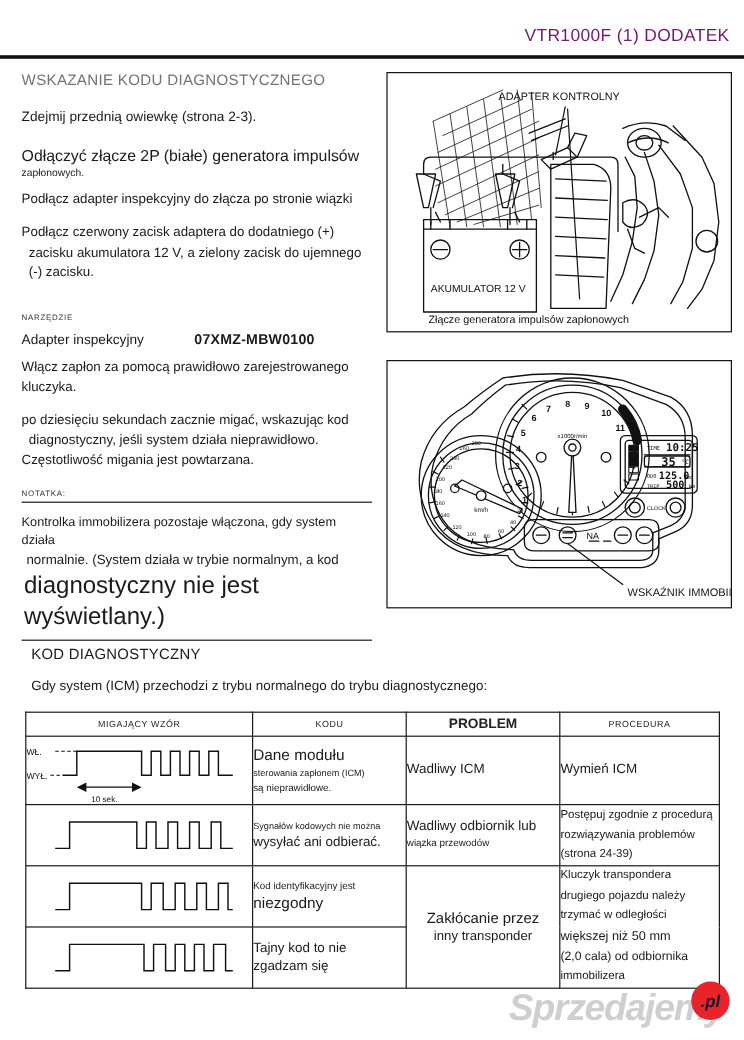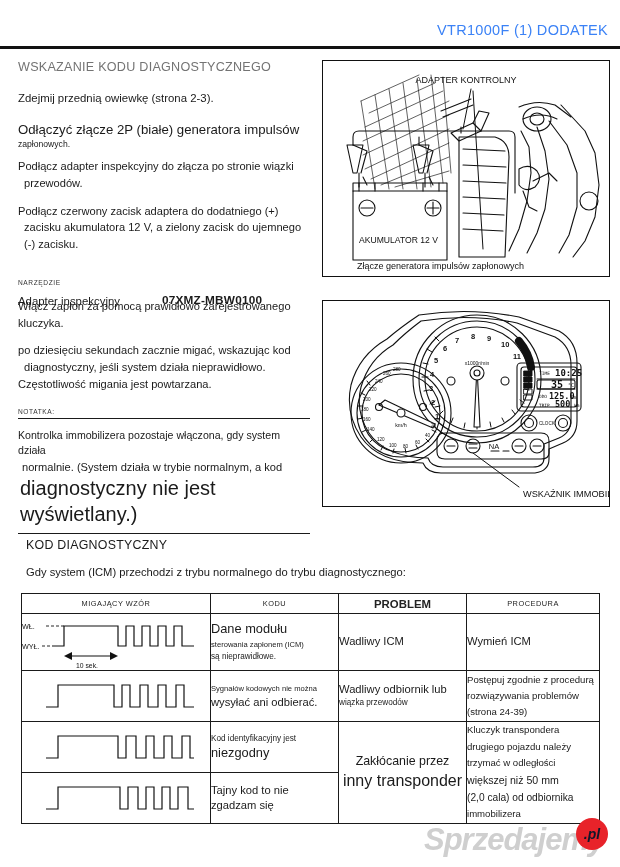--- a/index.html
+++ b/index.html
@@ -21,21 +21,21 @@
     position: absolute;
     top: 22px; left: 0; right: 0;
     height: 30px;
   }
   #header-title {
     position: absolute;
     right: 12px;
     top: 0;
     font-size: 14.5px;
     letter-spacing: .3px;
-    color: #3b82f6;
+    color: #701a75;
   }
   #header-rule {
     position: absolute;
     left: 0; right: 0;
     top: 24px;
     height: 3px;
     background: #111;
   }
 
   
@@ -220,21 +220,20 @@
 <div id="left-col">
   <div class="sec-title">WSKAZANIE KODU DIAGNOSTYCZNEGO</div>
 
   <div class="p-reg">Zdejmij przednią owiewkę (strona 2-3).</div>
 
   <div class="p-big">Odłączyć złącze 2P (białe) generatora impulsów</div>
   <div class="p-small">zapłonowych.</div>
 
   <div class="p-ind">
     <span>Podłącz adapter inspekcyjny do złącza po stronie wiązki</span>
-    <span class="cont">przewodów.</span>
   </div>
 
   <div class="p-ind">
     <span>Podłącz czerwony zacisk adaptera do dodatniego (+)</span>
     <span class="cont">zacisku akumulatora 12 V, a zielony zacisk do ujemnego</span>
     <span class="cont">(-) zacisku.</span>
   </div>
 
   <div id="tool-block">
     <div id="tool-kicker">NARZĘDZIE</div>
@@ -542,21 +541,21 @@
                      L160 36 L160 14 L168 14 L168 36 L172 36"></path>
           </g>
         </svg>
       </td>
       <td class="cell-pad">
         <div class="t-sm">Kod identyfikacyjny jest</div>
         <div class="t-lg">niezgodny</div>
       </td>
       <td class="cell-pad center-txt" rowspan="2">
         <div class="t-md" style="font-size:12.4px">Zakłócanie przez</div>
-        <div class="t-md" style="font-size:16px">inny transponder</div>
+        <div class="t-md" style="font-size:11px">inny transponder</div>
       </td>
       <td class="cell-pad" rowspan="2">
         <div class="t-proc">Kluczyk transpondera</div>
         <div class="t-proc">drugiego pojazdu należy</div>
         <div class="t-proc">trzymać w odległości</div>
         <div class="t-proc" style="font-size:10.6px">większej niż 50 mm</div>
         <div class="t-proc" style="font-size:10.2px">(2,0 cala) od odbiornika</div>
         <div class="t-proc">immobilizera</div>
       </td>
     </tr>

